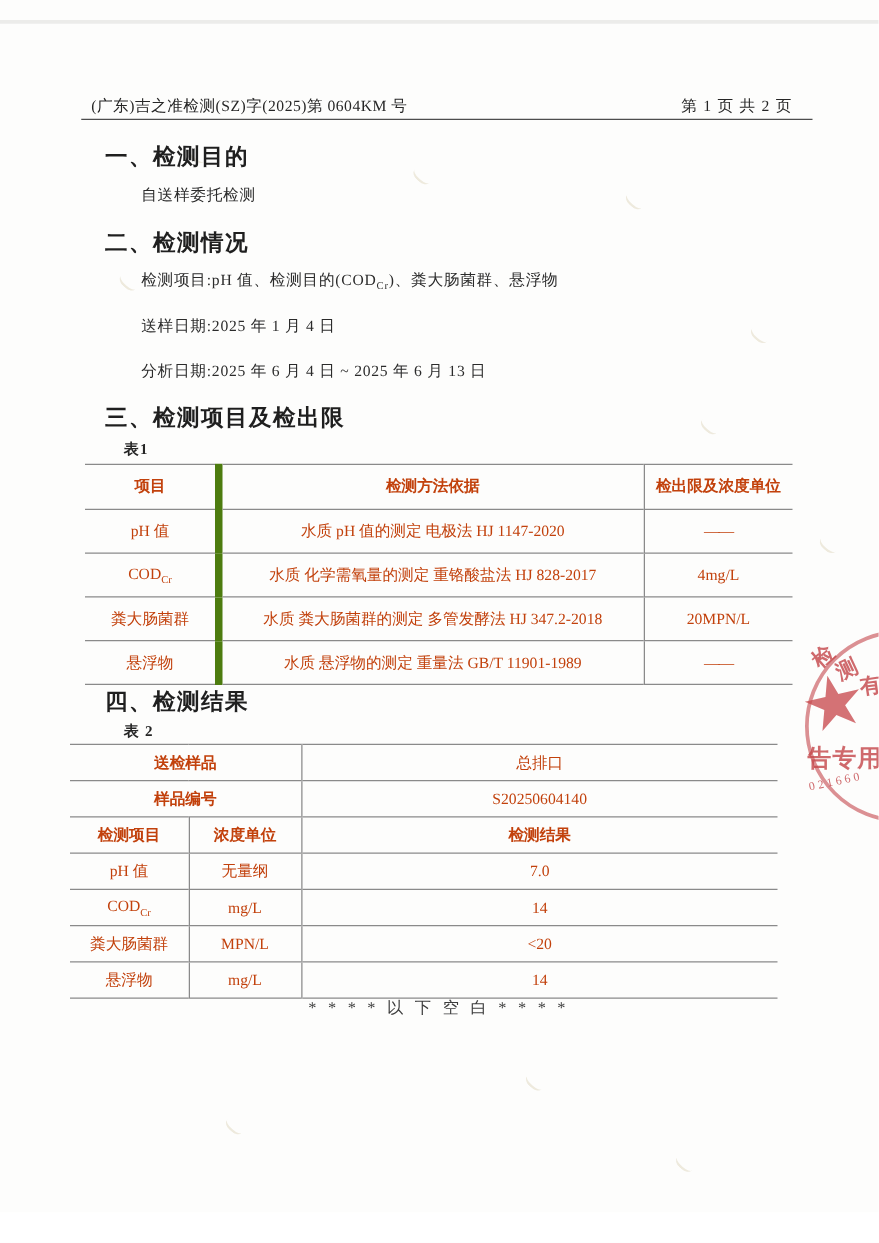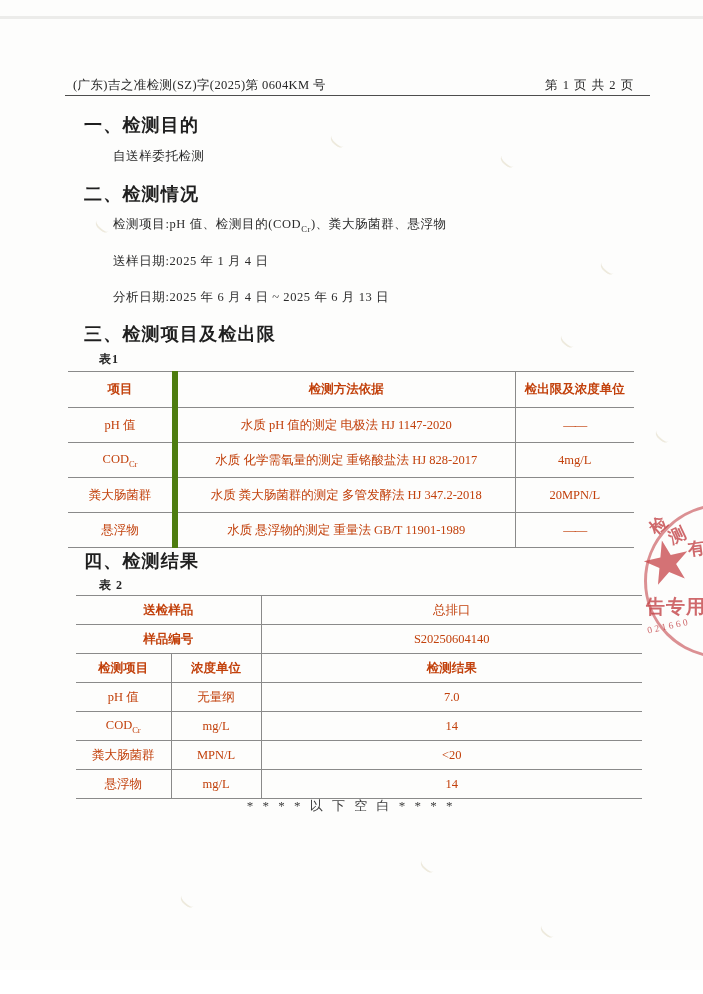--- a/index.html
+++ b/index.html
@@ -26,21 +26,21 @@
   .tbl-label{left:99px;font-size:12px;font-weight:bold;letter-spacing:1px;}
   sub{font-size:8.5px;}
   table{border-collapse:collapse;table-layout:fixed;position:absolute;
     font-size:12.5px;color:#c2410c;}
   td{text-align:center;vertical-align:middle;padding:0 2px;overflow:hidden;}
   .t1{left:68px;top:371px;width:566px;border-top:1.4px solid #8a8a8a;}
   .t1 tr{border-bottom:1.4px solid #8a8a8a;}
   .t1 tr.hd td{font-weight:bold;height:35px;}
   .t1 tr.dr td{height:34px;}
   .t1 td.c2{border-left:6px solid #4d7c0f;border-right:1px solid #8a8a8a;}
-  .t2{left:76px;top:595px;width:566px;border-top:1.4px solid #8a8a8a;}
+  .t2{left:56px;top:595px;width:566px;border-top:1.4px solid #8a8a8a;}
   .t2 tr{border-bottom:1.4px solid #8a8a8a;}
   .t2 td{height:28px;}
   .t2 tr.hd td{font-weight:bold;}
   .t2 td.vr{border-right:1px solid #8a8a8a;}
   .dash{letter-spacing:-1px;}
   .footer-note{left:68px;top:797px;width:566px;text-align:center;
     font-size:13px;letter-spacing:3px;color:#3c3c3c;}
   
   .stamp-el{position:absolute;color:rgba(197,72,76,0.82);}
   .stamp-circle{left:644px;top:504px;width:148px;height:148px;

